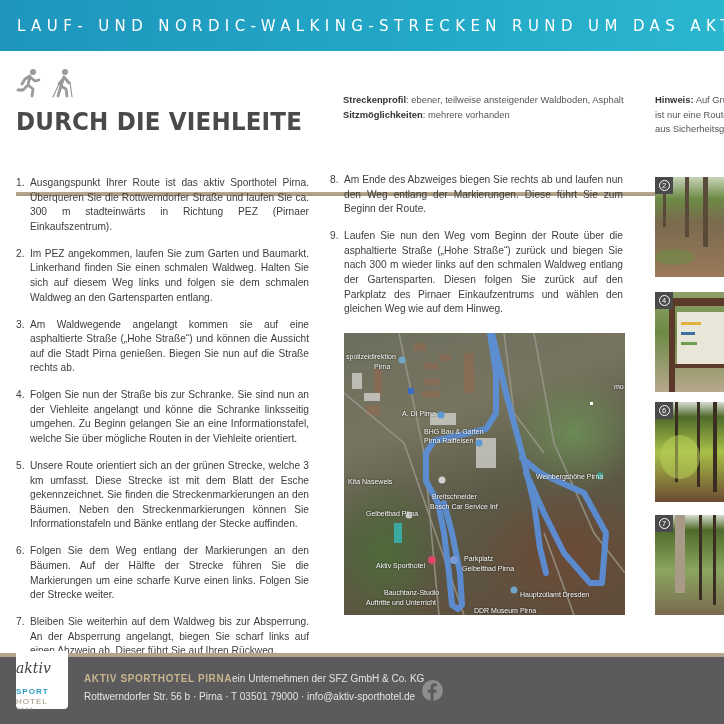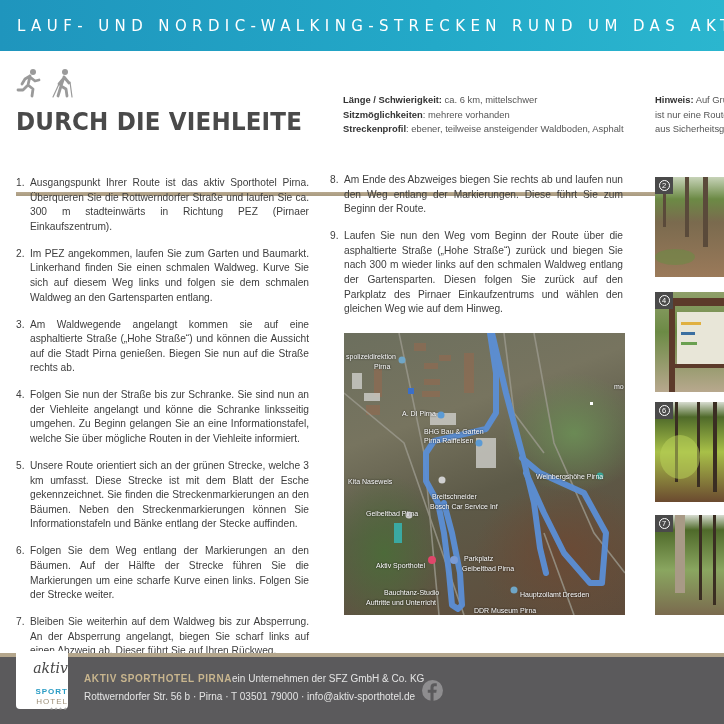--- a/index.html
+++ b/index.html
@@ -57,21 +57,21 @@
   .photo-badge {
     position: absolute; left: 0; top: 0; width: 18px; height: 17px; background: #4a4a4a;
     color: #fff; font-size: 9px; display: flex; align-items: center; justify-content: center;
   }
   .photo-badge span { border: 1px solid #fff; border-radius: 50%; width: 11px; height: 11px; font-size: 7.5px; line-height: 9px; text-align: center; }
 
   .footer-rule { position: absolute; left: 0; top: 653px; width: 724px; height: 4px; background: #b4a68c; }
   .footer { position: absolute; left: 0; top: 657px; width: 724px; height: 67px; background: #5b5a5c; }
   .logo {
     position: absolute; left: 16px; top: 651px; width: 52px; height: 58px; background: #fff;
-    border-radius: 0 0 4px 4px; display: flex; flex-direction: column; align-items: flex-end; padding-top: 10px;
+    border-radius: 0 0 4px 4px; display: flex; flex-direction: column; align-items: flex-start; padding-top: 10px;
   }
   .logo-aktiv { font-family: "DejaVu Serif", serif; font-style: italic; font-size: 14px; color: #444; line-height: 14px; }
   .logo-sport { font-size: 8px; font-weight: bold; color: #2a9cc4; letter-spacing: 1px; line-height: 10px; margin-top: 12px; }
   .logo-hotel { font-size: 8px; color: #9c8f78; letter-spacing: 1px; line-height: 9px; }
   .logo-stars { font-size: 4px; color: #aaa; letter-spacing: 1px; line-height: 6px; }
   .footer-line1 { position: absolute; left: 84px; top: 673px; font-size: 10px; color: #e4e4e4; white-space: nowrap; }
   .footer-brand { color: #c8b58e; font-weight: bold; letter-spacing: 0.6px; }
   .footer-line2 { position: absolute; left: 84px; top: 691px; font-size: 10px; color: #e4e4e4; white-space: nowrap; }
   .fb-icon { position: absolute; left: 422px; top: 680px; width: 21px; height: 21px; }
 </style>
@@ -90,49 +90,48 @@
     </svg>
     <svg viewBox="0 0 26 30">
       <circle cx="15" cy="4" r="3" fill="#9a9a9a"></circle>
       <path d="M14 9 L11 18 L8 28 M11 18 L16 21 L17 28 M14 9 L19 15 M14 10 L9 16" stroke="#9a9a9a" stroke-width="2.8" fill="none" stroke-linecap="round" stroke-linejoin="round"></path>
       <path d="M9 16 L3 29 M20 14 L22 29" stroke="#9a9a9a" stroke-width="1.2" fill="none" stroke-linecap="round"></path>
     </svg>
   </div>
   <div class="title">DURCH DIE VIEHLEITE</div>
 
   <div class="info">
-    <div><b>Länge / Schwierigkeit:</b><span> ca. 6 km, mittelschwer</span></div>
+    <div><b>Streckenprofil</b><span>: ebener, teilweise ansteigender Waldboden, Asphalt</span></div>
     <div><b>Sitzmöglichkeiten</b><span>: mehrere vorhanden</span></div>
-    <div><b>Streckenprofil</b><span>: ebener, teilweise ansteigender Waldboden, Asphalt</span></div>
   </div>
 
   <div class="hint">
     <div><b>Hinweis:</b><span> Auf Grun</span></div>
     <div>ist nur eine Route</div>
     <div>aus Sicherheitsgr</div>
   </div>
   <div class="header-rule"></div>
 </div>
 
 <div class="col col-left">
   <div class="step">
       <span class="step-num">1.</span>
       <span class="step-text">Ausgangspunkt Ihrer Route ist das aktiv Sporthotel Pirna. Überqueren Sie die Rottwerndorfer Straße und laufen Sie ca. 300 m stadteinwärts in Richtung PEZ (Pirnaer Einkaufszentrum).</span>
     </div>
   <div class="step">
       <span class="step-num">2.</span>
-      <span class="step-text">Im PEZ angekommen, laufen Sie zum Garten und Baumarkt. Linkerhand finden Sie einen schmalen Waldweg. Kurve Sie sich auf diesem Weg links und folgen sie dem schmalen Waldweg an den Gartensparten entlang.</span>
+      <span class="step-text">Im PEZ angekommen, laufen Sie zum Garten und Baumarkt. Linkerhand finden Sie einen schmalen Waldweg. Halten Sie sich auf diesem Weg links und folgen sie dem schmalen Waldweg an den Gartensparten entlang.</span>
     </div>
   <div class="step">
       <span class="step-num">3.</span>
       <span class="step-text">Am Waldwegende angelangt kommen sie auf eine asphaltierte Straße („Hohe Straße“) und können die Aussicht auf die Stadt Pirna genießen. Biegen Sie nun auf die Straße rechts ab.</span>
     </div>
   <div class="step">
       <span class="step-num">4.</span>
-      <span class="step-text">Folgen Sie nun der Straße bis zur Schranke. Sie sind nun an der Viehleite angelangt und könne die Schranke linksseitig umgehen. Zu Beginn gelangen Sie an eine Informationstafel, welche Sie über mögliche Routen in der Viehleite informiert.</span>
+      <span class="step-text">Folgen Sie nun der Straße bis zur Schranke. Sie sind nun an der Viehleite angelangt und könne die Schranke linksseitig umgehen. Zu Beginn gelangen Sie an eine Informationstafel, welche Sie über mögliche Routen in der Viehleite orientiert.</span>
     </div>
   <div class="step">
       <span class="step-num">5.</span>
       <span class="step-text">Unsere Route orientiert sich an der grünen Strecke, welche 3 km umfasst. Diese Strecke ist mit dem Blatt der Esche gekennzeichnet. Sie finden die Streckenmarkierungen an den Bäumen. Neben den Streckenmarkierungen können Sie Informationstafeln und Bänke entlang der Stecke auffinden.</span>
     </div>
   <div class="step">
       <span class="step-num">6.</span>
       <span class="step-text">Folgen Sie dem Weg entlang der Markierungen an den Bäumen. Auf der Hälfte der Strecke führen Sie die Markierungen um eine scharfe Kurve einen links. Folgen Sie der Strecke weiter.</span>
     </div>
   <div class="step">

